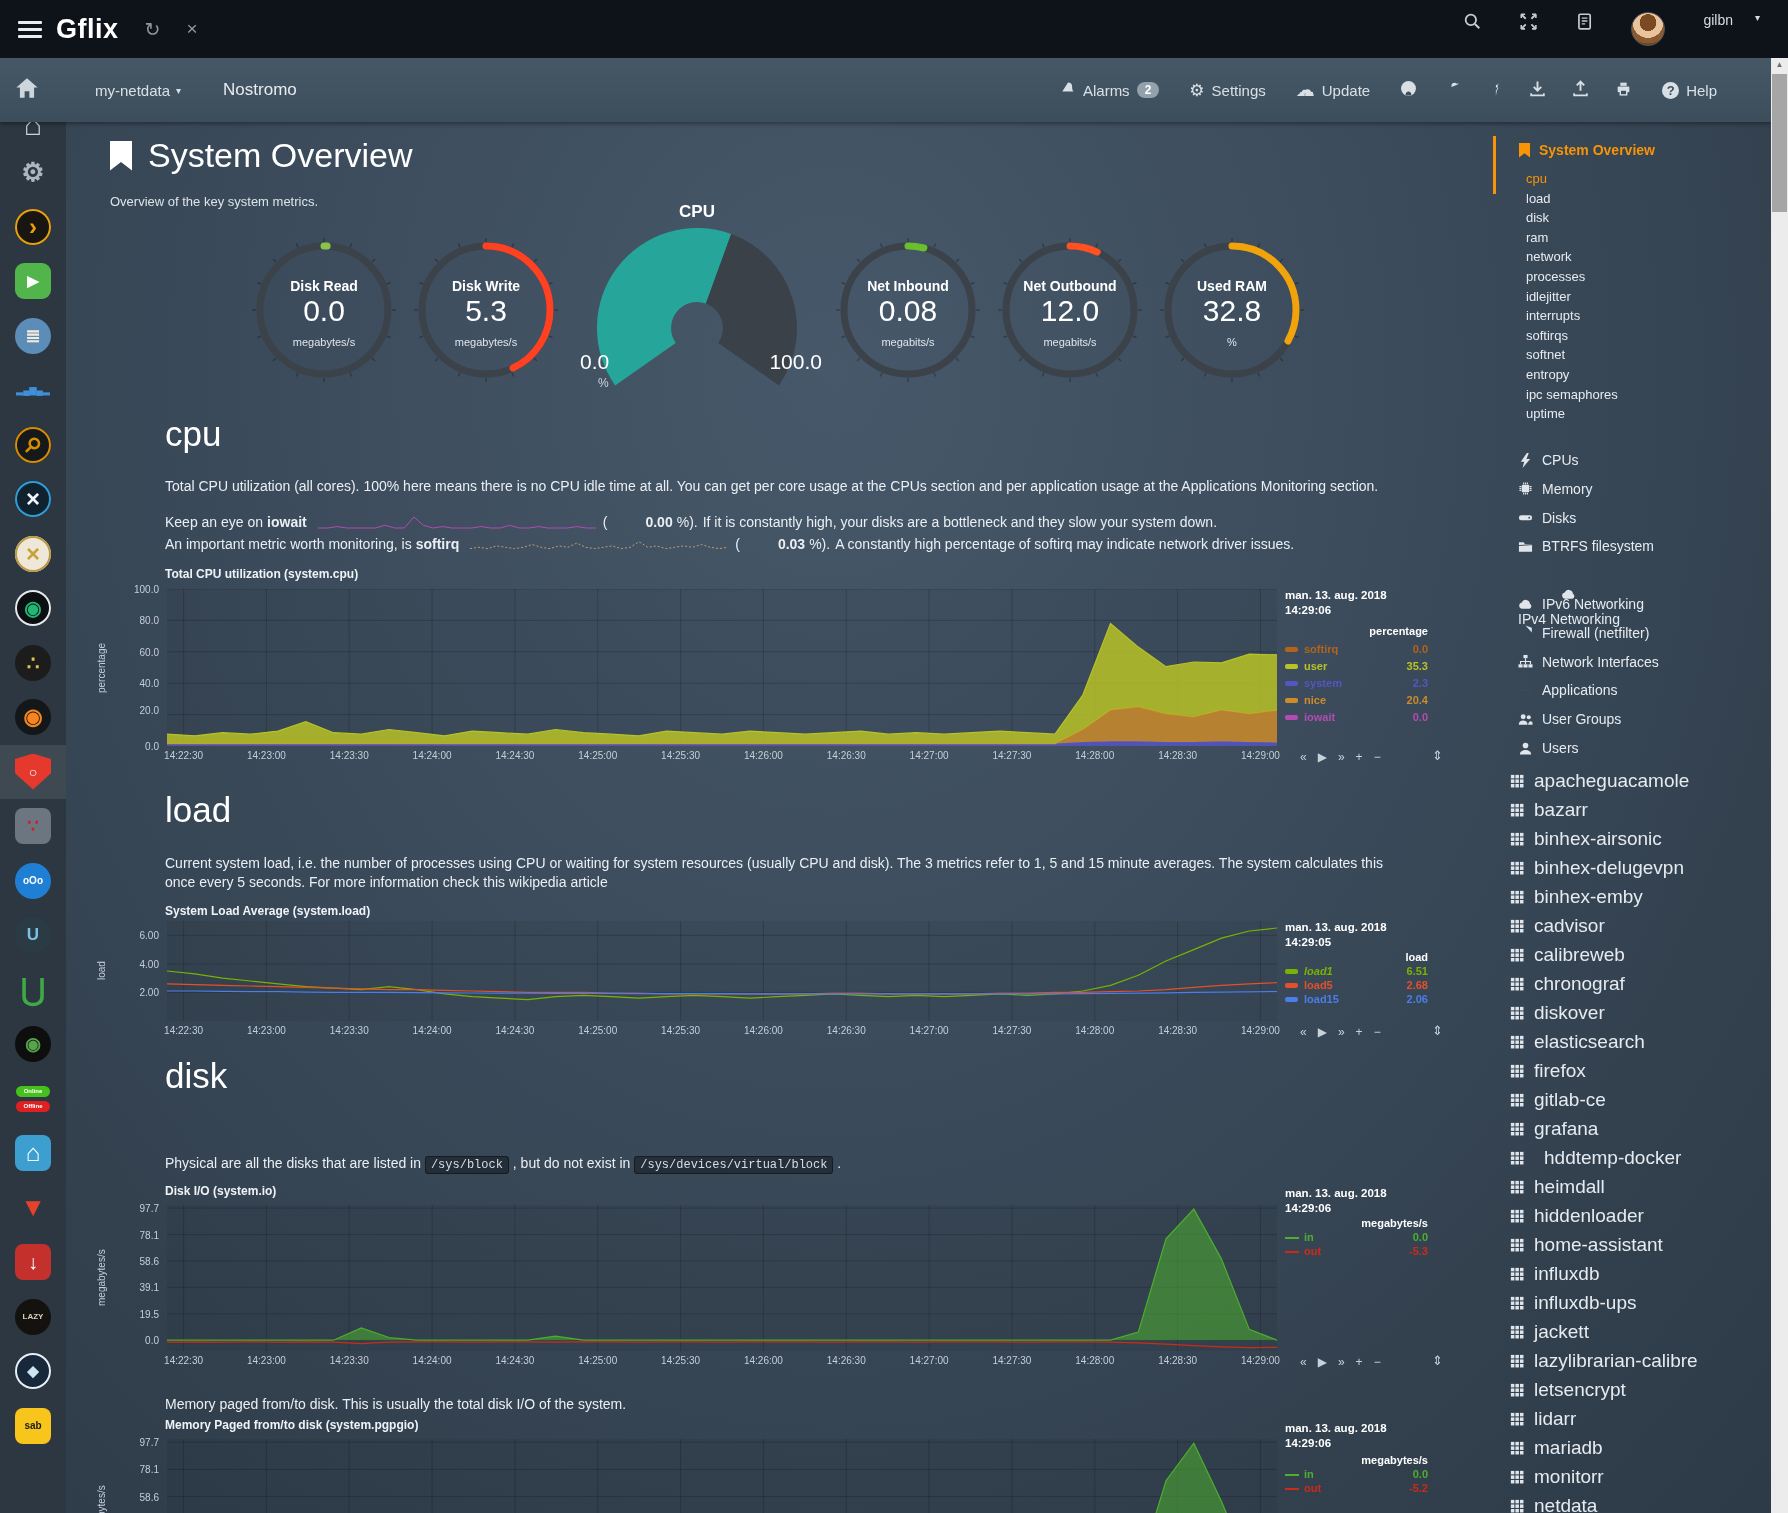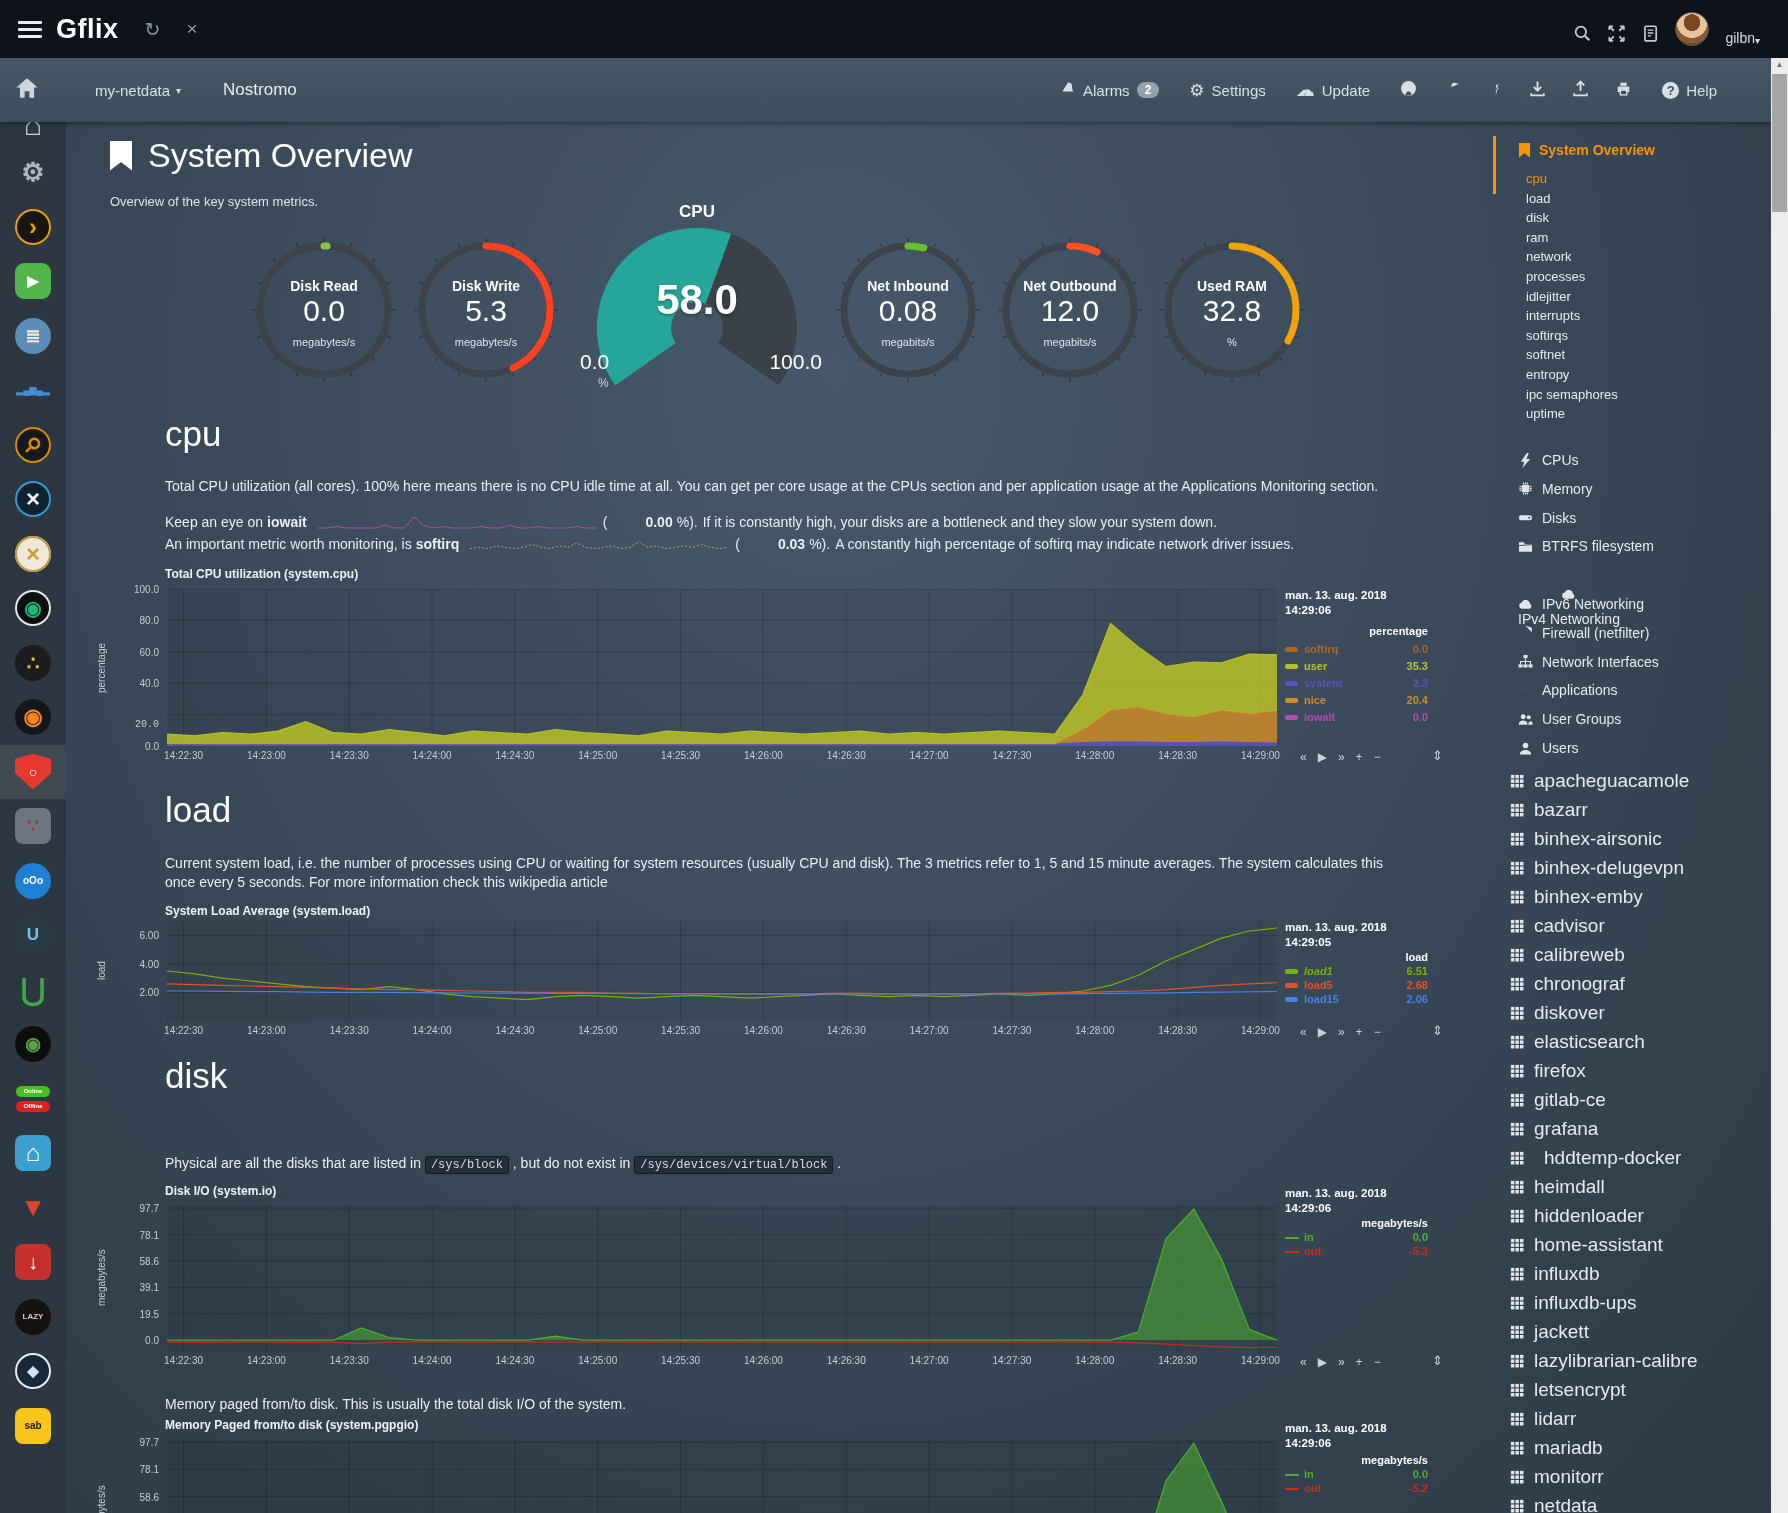--- a/index.html
+++ b/index.html
@@ -5,21 +5,21 @@
 *{margin:0;padding:0;box-sizing:border-box}
 html,body{width:1788px;height:1513px;overflow:hidden;font-family:"Liberation Sans",sans-serif;background:#2f3d4b}
 #stage{position:relative;width:1788px;height:1513px;overflow:hidden}
 .abs{position:absolute}
 
 #topbar{left:0;top:0;width:1788px;height:58px;background:#0e131a;display:flex;align-items:center;z-index:40}
 #hamburger{margin-left:18px;width:24px;cursor:pointer}
 #hamburger i{display:block;height:3px;background:#e9edf1;margin:4px 0;border-radius:1px}
 #apptitle{color:#fff;font-size:27px;font-weight:bold;margin-left:14px;letter-spacing:.5px}
 .tb-ic{color:#8d979f;font-size:19px;margin-left:26px;cursor:pointer}
-#tb-right{margin-left:auto;display:flex;align-items:flex-end;gap:16px;padding-right:28px}
+#tb-right{margin-left:auto;display:flex;align-items:flex-start;gap:38px;padding-right:28px}
 #tb-right svg{cursor:pointer}
 #avatar{width:34px;height:34px;border-radius:50%;border:1px solid #555;background:radial-gradient(circle at 50% 30%,#7b4a22 0 30%,#e8c39e 31% 55%,#8a5a30 56% 75%,#6e4525 76%);cursor:pointer}
 #username{color:#d5dde3;font-size:14px;cursor:pointer}
 .caret{color:#d5dde3;font-size:10px;margin-left:-16px}
 
 #navbar{left:0;top:58px;width:1771px;height:64px;background:linear-gradient(#465866,#3c4d5b);box-shadow:0 2px 4px rgba(0,0,0,.35);display:flex;align-items:center;z-index:30;color:#d8e0e6}
 #nav-home{position:absolute;left:14px;top:17px;cursor:pointer}
 #server-dd{margin-left:95px;font-size:15px;cursor:pointer;display:flex;align-items:center;gap:6px}
 #hostname{margin-left:42px;font-size:17px;color:#e6ecf1}
 #nav-right{margin-left:auto;display:flex;align-items:center;gap:30px;padding-right:54px;font-size:15px}
@@ -336,21 +336,20 @@
             <line x1="49.977526599173856" y1="13.176191789232519" x2="48.44679286971349" y2="9.480673659187374" stroke="rgba(0,0,0,.28)" stroke-width="1.5"></line>
             <circle cx="76" cy="76" r="64" fill="none" stroke="#3b4249" stroke-width="7"></circle>
             <circle cx="76" cy="76" r="64" fill="none" stroke="#ff4122" stroke-width="7" stroke-linecap="round" stroke-dasharray="172.9 402.1" transform="rotate(-90 76 76)"></circle>
           </svg><div class="pie-title">Disk Write</div><div class="pie-value">5.3</div><div class="pie-unit">megabytes/s</div></div>
         <div id="cpu-gauge">
           <svg width="250" height="180" viewBox="0 0 250 180" style="position:absolute;left:0;top:14px">
             <path d="M43.1 169.4 A100 100 0 0 1 159.2 18.0 L133.9 87.6 A26 26 0 0 0 103.7 126.9 Z" fill="#26a69a"></path>
             <path d="M159.2 18.0 A100 100 0 0 1 206.9 169.4 L146.3 126.9 A26 26 0 0 0 133.9 87.6 Z" fill="#3a4149"></path>
           </svg>
           <div id="cpu-g-title" style="position: absolute; top: 0px; width: 100%; text-align: center; color: rgb(255, 255, 255); font-weight: bold; font-size: 17px;">CPU</div>
-          <div id="cpu-g-value">58.0</div>
           <div id="cpu-g-min">0.0</div>
           <div id="cpu-g-max">100.0</div>
           <div id="cpu-g-unit">%</div>
         </div>
         <div class="pie-wrap"><svg width="152" height="152" viewBox="0 0 152 152">
             <line x1="76" y1="8" x2="76" y2="4" stroke="rgba(0,0,0,.28)" stroke-width="1.5"></line>
             <line x1="102.0224734008261" y1="13.176191789232504" x2="103.55320713028647" y2="9.48067365918736" stroke="rgba(0,0,0,.28)" stroke-width="1.5"></line>
             <line x1="124.08326112068522" y1="27.916738879314764" x2="126.91168824543142" y2="25.088311754568572" stroke="rgba(0,0,0,.28)" stroke-width="1.5"></line>
             <line x1="138.82380821076748" y1="49.97752659917389" x2="142.51932634081265" y2="48.44679286971353" stroke="rgba(0,0,0,.28)" stroke-width="1.5"></line>
             <line x1="144" y1="76" x2="148" y2="76" stroke="rgba(0,0,0,.28)" stroke-width="1.5"></line>
@@ -480,21 +479,21 @@
             <polyline points="0.0,154.6 27.8,154.6 55.5,154.6 83.3,154.6 111.0,154.6 138.8,154.6 166.5,154.6 194.3,154.6 222.0,154.6 249.8,154.6 277.5,154.6 305.3,154.6 333.0,154.6 360.8,154.6 388.5,154.6 416.3,154.6 444.0,154.6 471.8,154.6 499.5,154.6 527.3,154.6 555.0,154.6 582.8,154.6 610.5,154.6 638.3,154.6 666.0,154.6 693.8,154.6 721.5,154.6 749.3,154.6 777.0,154.6 804.8,154.6 832.5,154.6 860.3,154.6 888.0,154.6 915.8,153.1 943.5,152.3 971.3,152.3 999.0,153.1 1026.8,153.1 1054.5,152.3 1082.3,153.1 1110.0,153.4" fill="none" stroke="#5656c2" stroke-width="1.2"></polyline>
             <path d="M0.0 154.6 L27.8 154.6 L55.5 154.6 L83.3 154.6 L111.0 154.6 L138.8 154.6 L166.5 154.6 L194.3 154.6 L222.0 154.6 L249.8 154.6 L277.5 154.6 L305.3 154.6 L333.0 154.6 L360.8 154.6 L388.5 154.6 L416.3 154.6 L444.0 154.6 L471.8 154.6 L499.5 154.6 L527.3 154.6 L555.0 154.6 L582.8 154.6 L610.5 154.6 L638.3 154.6 L666.0 154.6 L693.8 154.6 L721.5 154.6 L749.3 154.6 L777.0 154.6 L804.8 154.6 L832.5 154.6 L860.3 154.6 L888.0 154.6 L915.8 140.5 L943.5 120.9 L971.3 117.8 L999.0 124.8 L1026.8 128.0 L1054.5 120.9 L1082.3 124.8 L1110.0 121.4 L1110.0 153.4 L1082.3 153.1 L1054.5 152.3 L1026.8 153.1 L999.0 153.1 L971.3 152.3 L943.5 152.3 L915.8 153.1 L888.0 154.6 L860.3 154.6 L832.5 154.6 L804.8 154.6 L777.0 154.6 L749.3 154.6 L721.5 154.6 L693.8 154.6 L666.0 154.6 L638.3 154.6 L610.5 154.6 L582.8 154.6 L555.0 154.6 L527.3 154.6 L499.5 154.6 L471.8 154.6 L444.0 154.6 L416.3 154.6 L388.5 154.6 L360.8 154.6 L333.0 154.6 L305.3 154.6 L277.5 154.6 L249.8 154.6 L222.0 154.6 L194.3 154.6 L166.5 154.6 L138.8 154.6 L111.0 154.6 L83.3 154.6 L55.5 154.6 L27.8 154.6 L0.0 154.6 Z" fill="#cd8c2a" fill-opacity="0.85"></path>
             <polyline points="0.0,154.6 27.8,154.6 55.5,154.6 83.3,154.6 111.0,154.6 138.8,154.6 166.5,154.6 194.3,154.6 222.0,154.6 249.8,154.6 277.5,154.6 305.3,154.6 333.0,154.6 360.8,154.6 388.5,154.6 416.3,154.6 444.0,154.6 471.8,154.6 499.5,154.6 527.3,154.6 555.0,154.6 582.8,154.6 610.5,154.6 638.3,154.6 666.0,154.6 693.8,154.6 721.5,154.6 749.3,154.6 777.0,154.6 804.8,154.6 832.5,154.6 860.3,154.6 888.0,154.6 915.8,140.5 943.5,120.9 971.3,117.8 999.0,124.8 1026.8,128.0 1054.5,120.9 1082.3,124.8 1110.0,121.4" fill="none" stroke="#cd8c2a" stroke-width="1.2"></polyline>
             <path d="M0.0 145.2 L27.8 146.8 L55.5 143.7 L83.3 145.2 L111.0 142.1 L138.8 132.7 L166.5 143.7 L194.3 145.2 L222.0 140.5 L249.8 143.7 L277.5 146.8 L305.3 142.1 L333.0 143.7 L360.8 145.2 L388.5 140.5 L416.3 143.7 L444.0 145.2 L471.8 146.8 L499.5 142.1 L527.3 143.7 L555.0 145.2 L582.8 142.1 L610.5 143.7 L638.3 145.2 L666.0 143.7 L693.8 142.1 L721.5 145.2 L749.3 143.7 L777.0 145.2 L804.8 143.7 L832.5 142.1 L860.3 143.7 L888.0 145.2 L915.8 106.0 L943.5 34.5 L971.3 58.1 L999.0 77.7 L1026.8 73.0 L1054.5 73.8 L1082.3 65.2 L1110.0 65.9 L1110.0 121.4 L1082.3 124.8 L1054.5 120.9 L1026.8 128.0 L999.0 124.8 L971.3 117.8 L943.5 120.9 L915.8 140.5 L888.0 154.6 L860.3 154.6 L832.5 154.6 L804.8 154.6 L777.0 154.6 L749.3 154.6 L721.5 154.6 L693.8 154.6 L666.0 154.6 L638.3 154.6 L610.5 154.6 L582.8 154.6 L555.0 154.6 L527.3 154.6 L499.5 154.6 L471.8 154.6 L444.0 154.6 L416.3 154.6 L388.5 154.6 L360.8 154.6 L333.0 154.6 L305.3 154.6 L277.5 154.6 L249.8 154.6 L222.0 154.6 L194.3 154.6 L166.5 154.6 L138.8 154.6 L111.0 154.6 L83.3 154.6 L55.5 154.6 L27.8 154.6 L0.0 154.6 Z" fill="#b8c226" fill-opacity="0.85"></path>
             <polyline points="0.0,145.2 27.8,146.8 55.5,143.7 83.3,145.2 111.0,142.1 138.8,132.7 166.5,143.7 194.3,145.2 222.0,140.5 249.8,143.7 277.5,146.8 305.3,142.1 333.0,143.7 360.8,145.2 388.5,140.5 416.3,143.7 444.0,145.2 471.8,146.8 499.5,142.1 527.3,143.7 555.0,145.2 582.8,142.1 610.5,143.7 638.3,145.2 666.0,143.7 693.8,142.1 721.5,145.2 749.3,143.7 777.0,145.2 804.8,143.7 832.5,142.1 860.3,143.7 888.0,145.2 915.8,106.0 943.5,34.5 971.3,58.1 999.0,77.7 1026.8,73.0 1054.5,73.8 1082.3,65.2 1110.0,65.9" fill="none" stroke="#b8c226" stroke-width="1.2"></polyline>
           </svg>
           <div class="ytick" style="top: 17px;">100.0</div>
           <div class="ytick" style="top: 48.4px;">80.0</div>
           <div class="ytick" style="top: 79.8px;">60.0</div>
           <div class="ytick" style="top: 111.2px;">40.0</div>
-          <div class="ytick" style="top: 152px; font-family: Liberation Mono, monospace;">20.0</div>
+          <div class="ytick" style="top: 138px;">20.0</div>
           <div class="ytick" style="top: 174px;">0.0</div>
           <div class="xtick" style="left: 89.5672px; top: 183px;">14:22:30</div>
           <div class="xtick" style="left: 172.403px; top: 183px;">14:23:00</div>
           <div class="xtick" style="left: 255.239px; top: 183px;">14:23:30</div>
           <div class="xtick" style="left: 338.075px; top: 183px;">14:24:00</div>
           <div class="xtick" style="left: 420.91px; top: 183px;">14:24:30</div>
           <div class="xtick" style="left: 503.746px; top: 183px;">14:25:00</div>
           <div class="xtick" style="left: 586.582px; top: 183px;">14:25:30</div>
           <div class="xtick" style="left: 669.418px; top: 183px;">14:26:00</div>
           <div class="xtick" style="left: 752.254px; top: 183px;">14:26:30</div>

